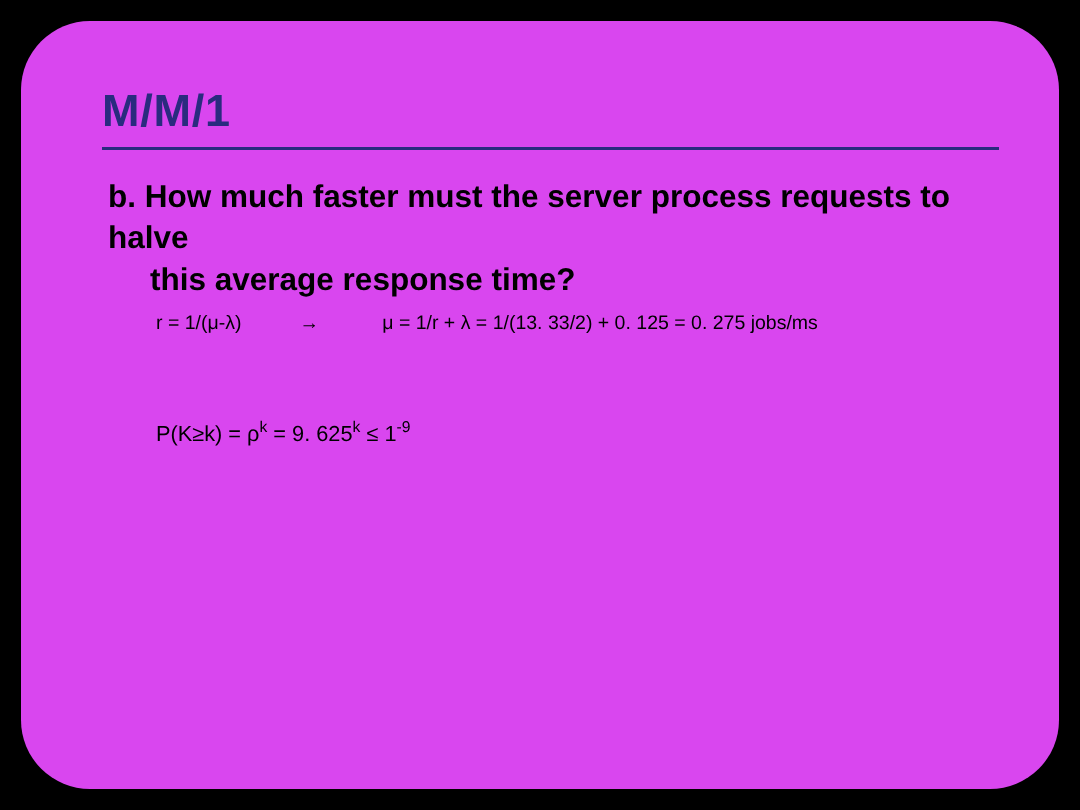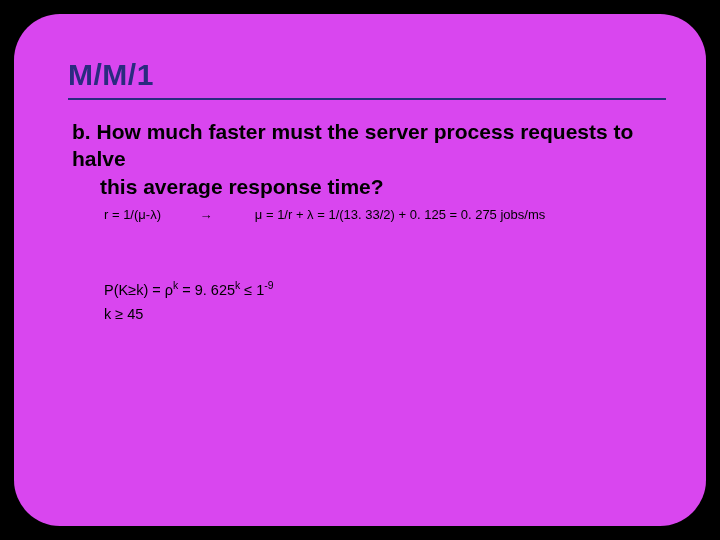--- a/index.html
+++ b/index.html
@@ -76,14 +76,13 @@
   <div class="gap"></div>
 
   <div class="gap"></div>
 
 
   <div class="gap2"></div>
 
   <div class="mathline2">
     <span>P(K≥k) = ρ</span><sup>k</sup><span> = 9. 625</span><sup>k</sup><span> ≤ 1</span><sup>-9</sup>
   </div>
-  <div class="mathline2">k ≥ 45</div>
 </div>
 
 </body></html>

